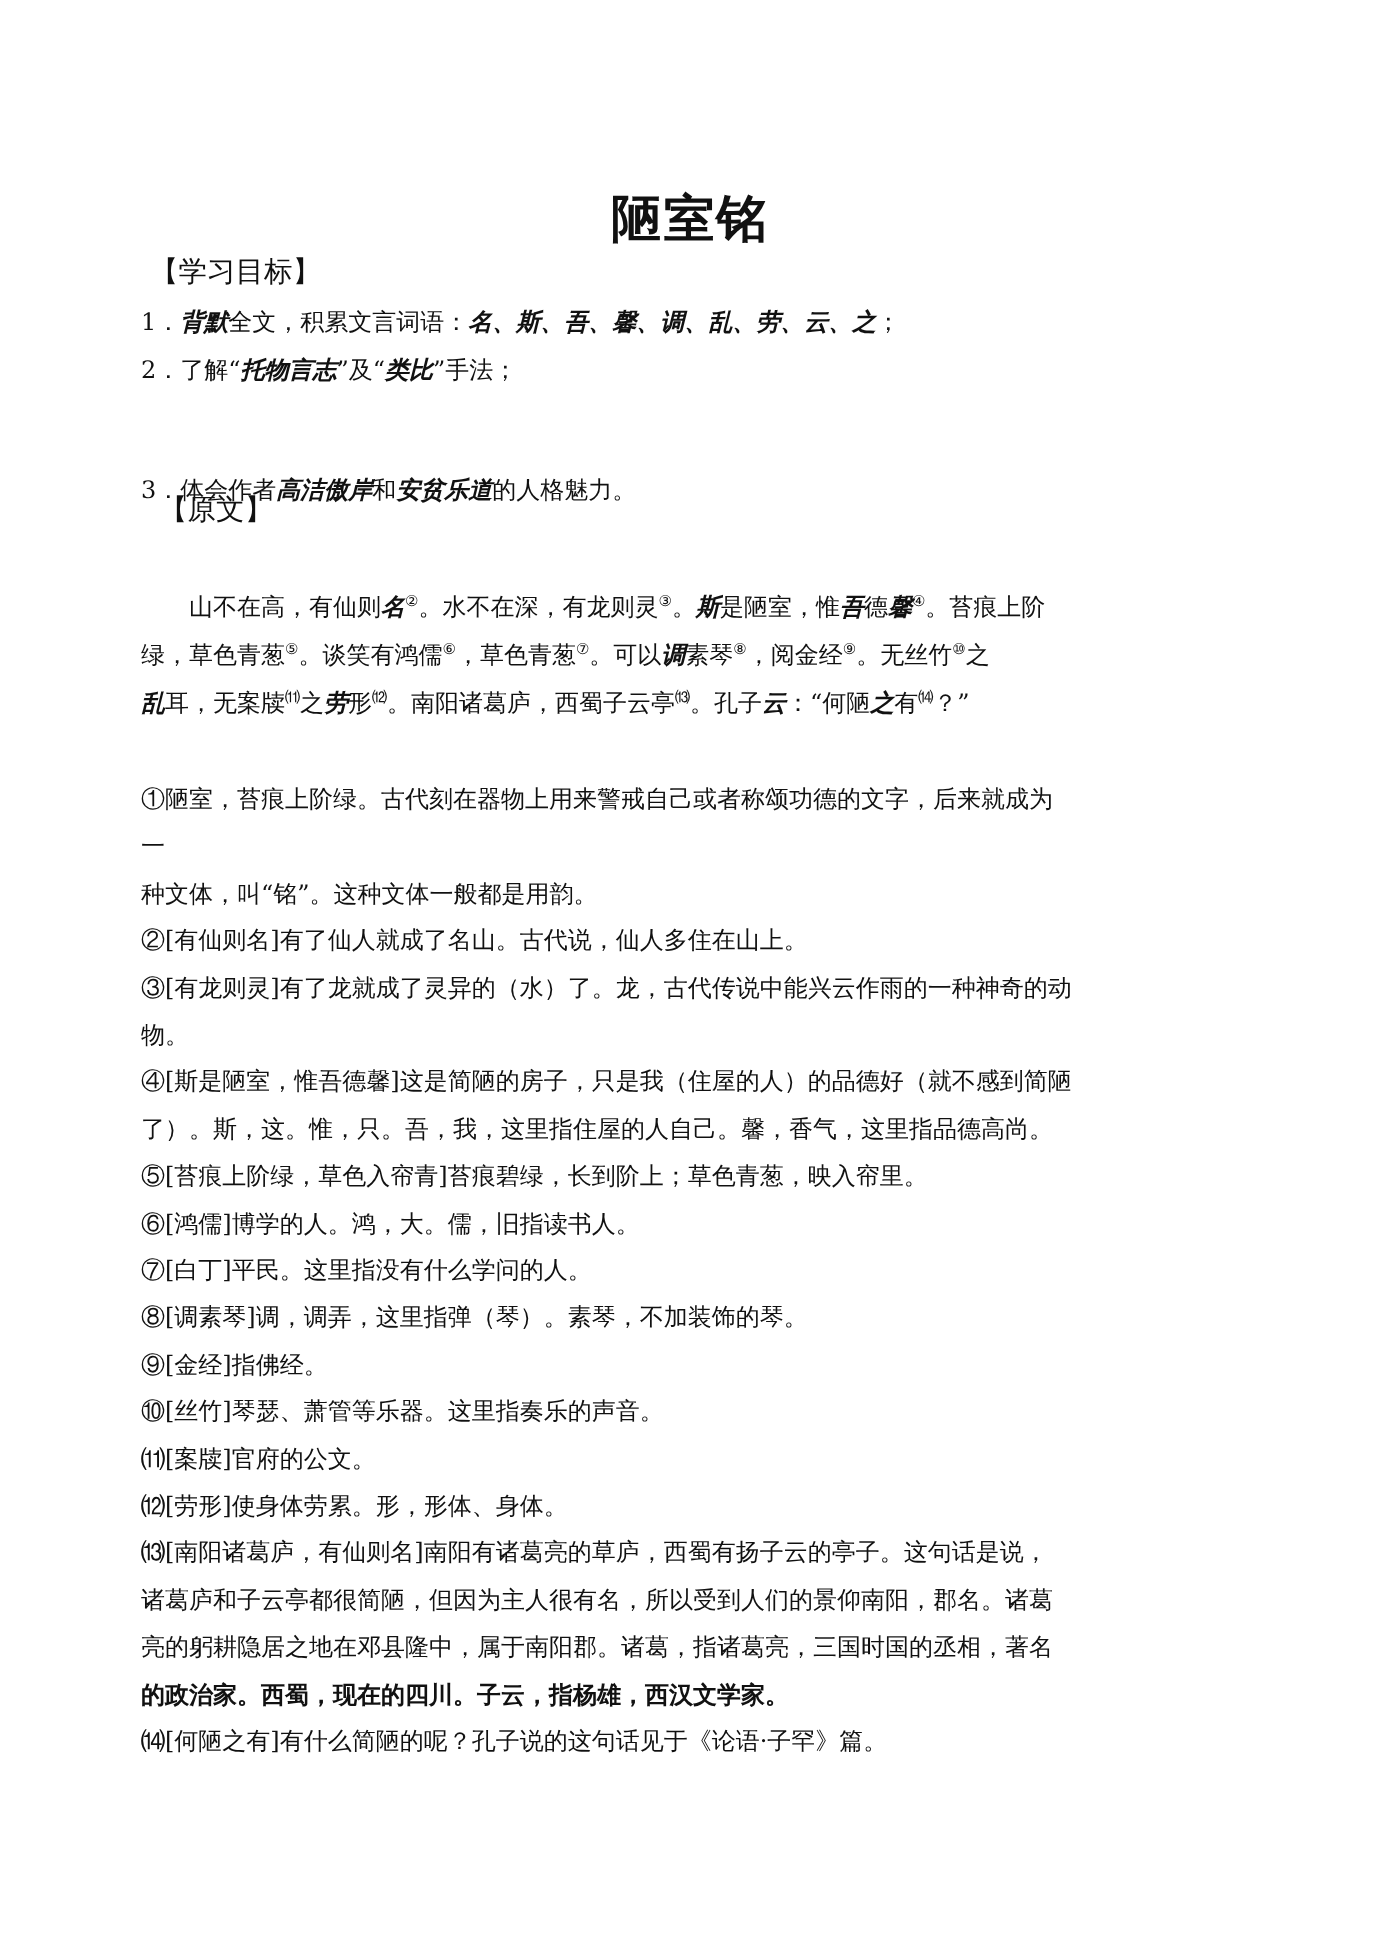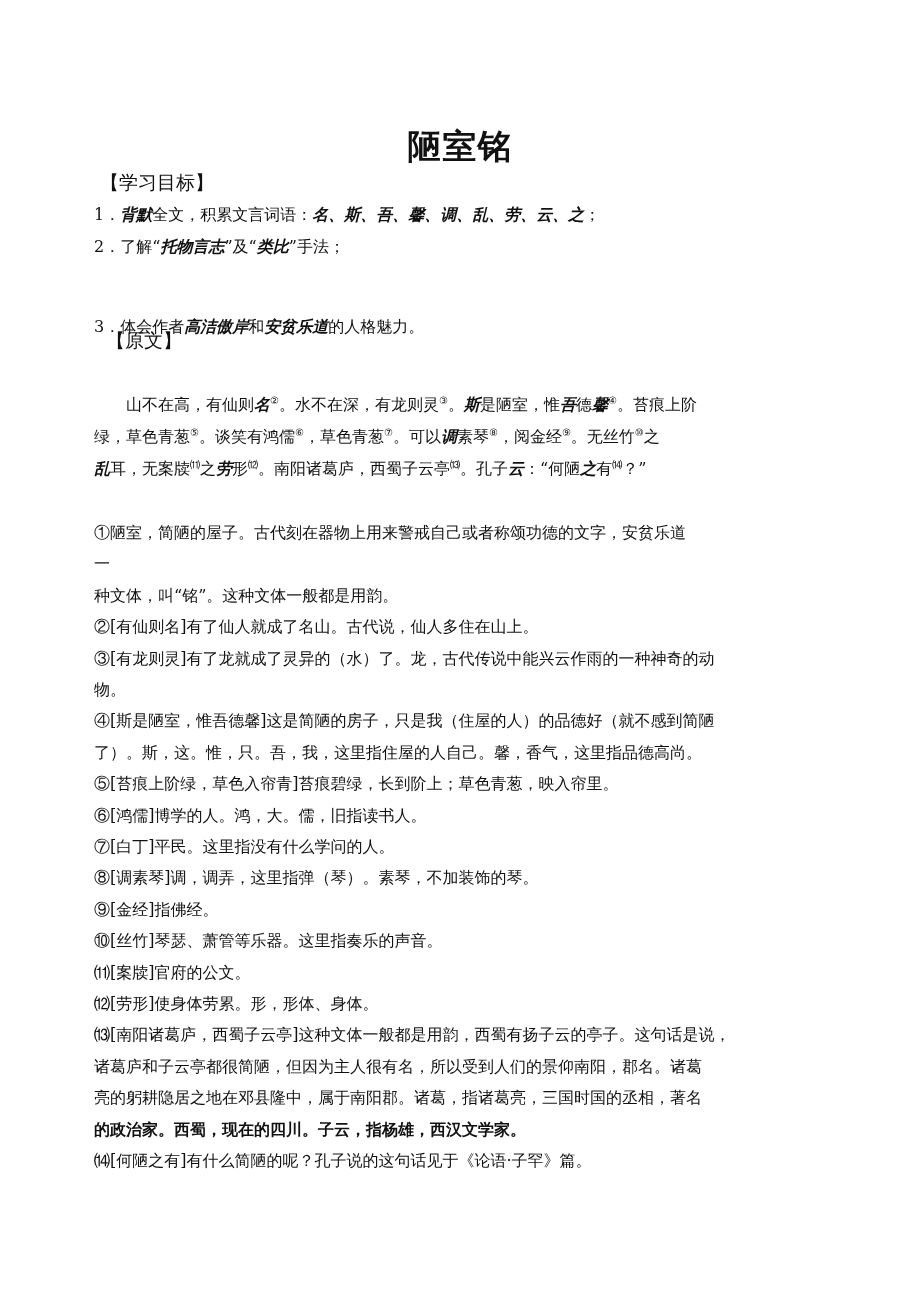--- a/index.html
+++ b/index.html
@@ -22,49 +22,49 @@
   }
   .b { font-family: "DejaVu Sans", "Liberation Sans", sans-serif; font-weight: bold; font-style: italic; }
   sup.fn { font-size: 10px; vertical-align: 6px; line-height: 0; }
   .note { position: absolute; left: 94px; width: 740px; font-size: 16px; line-height: 22px; white-space: nowrap; }
 </style>
 </head>
 <body>
 
 <div class="title">陋室铭</div>
 
-<div class="sec" style="left:100px; top:168px;">【学习目标】</div>
+<div class="sec" style="left:100px; top:168px;font-family:Liberation Serif, serif;">【学习目标】</div>
 <div id="objectives">
     <div class="line" style="top: 204px;"><span>1．</span><span class="b">背默</span><span>全文，积累文言词语：</span><span class="b">名、斯、吾、馨、调、乱、劳、云、之</span><span>；</span></div>
     <div class="line" style="top: 236px;"><span>2．</span><span>了解“</span><span class="b">托物言志</span><span>”及“</span><span class="b">类比</span><span>”手法；</span></div>
     <div class="line" style="top: 268px; margin-top: 48px;"><span>3．</span><span>体会作者</span><span class="b">高洁傲岸</span><span>和</span><span class="b">安贫乐道</span><span>的人格魅力。</span></div>
   </div>
 
 <div class="sec" style="left:106px; top:326px;">【原文】</div>
 <div id="original">
     <div class="line" style="top: 394px;"><span>　　山不在高，有仙则</span><span class="b">名</span><sup class="fn">②</sup><span>。水不在深，有龙则灵</span><sup class="fn">③</sup><span>。</span><span class="b">斯</span><span>是陋室，惟</span><span class="b">吾</span><span>德</span><span class="b">馨</span><sup class="fn">④</sup><span>。苔痕上阶</span></div>
     <div class="line" style="top: 426px;"><span>绿，草色青葱</span><sup class="fn">⑤</sup><span>。谈笑有鸿儒</span><sup class="fn">⑥</sup><span>，草色青葱</span><sup class="fn">⑦</sup><span>。可以</span><span class="b">调</span><span>素琴</span><sup class="fn">⑧</sup><span>，阅金经</span><sup class="fn">⑨</sup><span>。无丝竹</span><sup class="fn">⑩</sup><span>之</span></div>
     <div class="line" style="top: 458px;"><span class="b">乱</span><span>耳，无案牍</span><sup class="fn">⑾</sup><span>之</span><span class="b">劳</span><span>形</span><sup class="fn">⑿</sup><span>。南阳诸葛庐，西蜀子云亭</span><sup class="fn">⒀</sup><span>。孔子</span><span class="b">云</span><span>：“何陋</span><span class="b">之</span><span>有</span><sup class="fn">⒁</sup><span>？”</span></div>
   </div>
 
 <div id="notes">
-    <div class="note" style="top: 522px;">①陋室，简陋的屋子。古代刻在器物上用来警戒自己或者称颂功德的文字，安贫乐道</div>
+    <div class="note" style="top: 522px;">①陋室，苔痕上阶绿。古代刻在器物上用来警戒自己或者称颂功德的文字，后来就成为</div>
     <div class="note" style="top: 553px;">一</div>
     <div class="note" style="top: 585px;">种文体，叫“铭”。这种文体一般都是用韵。</div>
     <div class="note" style="top: 616px;">②[有仙则名]有了仙人就成了名山。古代说，仙人多住在山上。</div>
     <div class="note" style="top: 648px;">③[有龙则灵]有了龙就成了灵异的（水）了。龙，古代传说中能兴云作雨的一种神奇的动</div>
     <div class="note" style="top: 679px;">物。</div>
     <div class="note" style="top: 710px;">④[斯是陋室，惟吾德馨]这是简陋的房子，只是我（住屋的人）的品德好（就不感到简陋</div>
     <div class="note" style="top: 742px;">了）。斯，这。惟，只。吾，我，这里指住屋的人自己。馨，香气，这里指品德高尚。</div>
     <div class="note" style="top: 773px;">⑤[苔痕上阶绿，草色入帘青]苔痕碧绿，长到阶上；草色青葱，映入帘里。</div>
     <div class="note" style="top: 805px;">⑥[鸿儒]博学的人。鸿，大。儒，旧指读书人。</div>
     <div class="note" style="top: 836px;">⑦[白丁]平民。这里指没有什么学问的人。</div>
     <div class="note" style="top: 867px;">⑧[调素琴]调，调弄，这里指弹（琴）。素琴，不加装饰的琴。</div>
     <div class="note" style="top: 899px;">⑨[金经]指佛经。</div>
     <div class="note" style="top: 930px;">⑩[丝竹]琴瑟、萧管等乐器。这里指奏乐的声音。</div>
     <div class="note" style="top: 962px;">⑾[案牍]官府的公文。</div>
     <div class="note" style="top: 993px;">⑿[劳形]使身体劳累。形，形体、身体。</div>
-    <div class="note" style="top: 1024px;">⒀[南阳诸葛庐，西蜀子云亭]这种文体一般都是用韵，西蜀有扬子云的亭子。这句话是说，</div>
+    <div class="note" style="top: 1024px;">⒀[南阳诸葛庐，有仙则名]南阳有诸葛亮的草庐，西蜀有扬子云的亭子。这句话是说，</div>
     <div class="note" style="top: 1056px;">诸葛庐和子云亭都很简陋，但因为主人很有名，所以受到人们的景仰南阳，郡名。诸葛</div>
     <div class="note" style="top: 1087px;">亮的躬耕隐居之地在邓县隆中，属于南阳郡。诸葛，指诸葛亮，三国时国的丞相，著名</div>
     <div class="note" style="top: 1119px; font-weight: bold;">的政治家。西蜀，现在的四川。子云，指杨雄，西汉文学家。</div>
     <div class="note" style="top: 1150px;">⒁[何陋之有]有什么简陋的呢？孔子说的这句话见于《论语·子罕》篇。</div>
   </div>
 
 </body></html>

